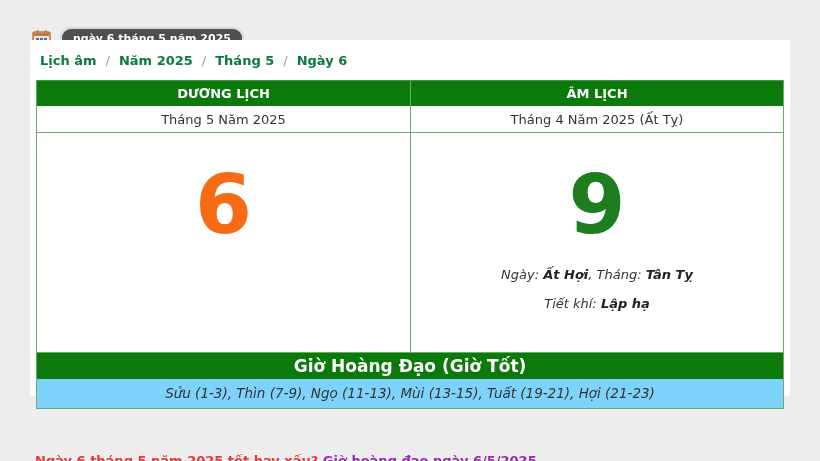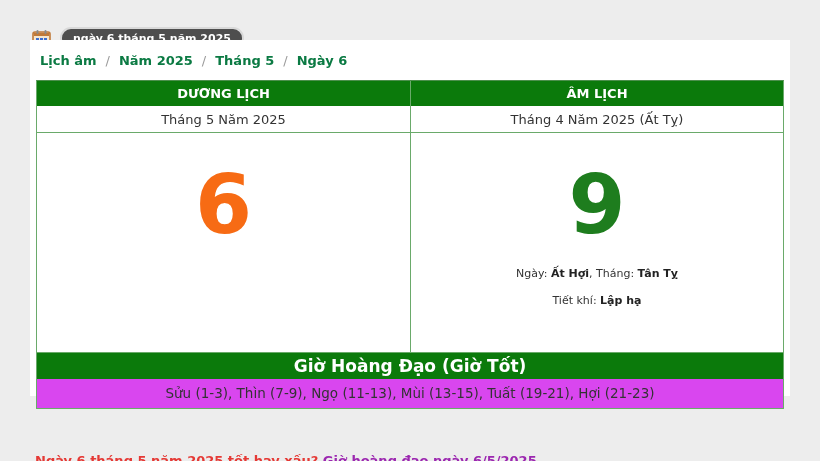--- a/index.html
+++ b/index.html
@@ -71,34 +71,34 @@
     border-bottom: 1px solid #6aaa6a;
   }
   .big-row .cell-half {
     height: 219px; text-align: center;
     padding-top: 26px;
   }
   .big-day {
     font-size: 82px; font-weight: bold; line-height: 1.12;
     display: block;
   }
-  .lunar-info { font-size: 11px; color: #333; margin-top: 16px; }
+  .lunar-info { font-size: 13px; color: #333; margin-top: 16px; font-style: italic; }
   .lunar-info + .lunar-info { margin-top: 14px; }
   .lunar-info b { color: #222; }
 
   .good-hours-head {
     background: #0b7a0b; color: #fff;
     font-size: 17px; font-weight: bold;
     text-align: center; height: 27px; line-height: 27px;
     border-top: 1px solid #6aaa6a;
   }
   .good-hours-row {
-    background: #d946ef; color: #333;
+    background: #7dd3fc; color: #333;
     font-size: 13.5px; text-align: center;
-    height: 29px; line-height: 29px;
+    height: 29px; line-height: 29px; font-style: italic;
   }
 
   
   .footer-line {
     position: absolute; left: 35px; top: 453px;
     font-size: 13px; font-weight: bold; white-space: nowrap;
   }
   .footer-line span { text-decoration: underline; cursor: pointer; }
 </style>
 </head>

